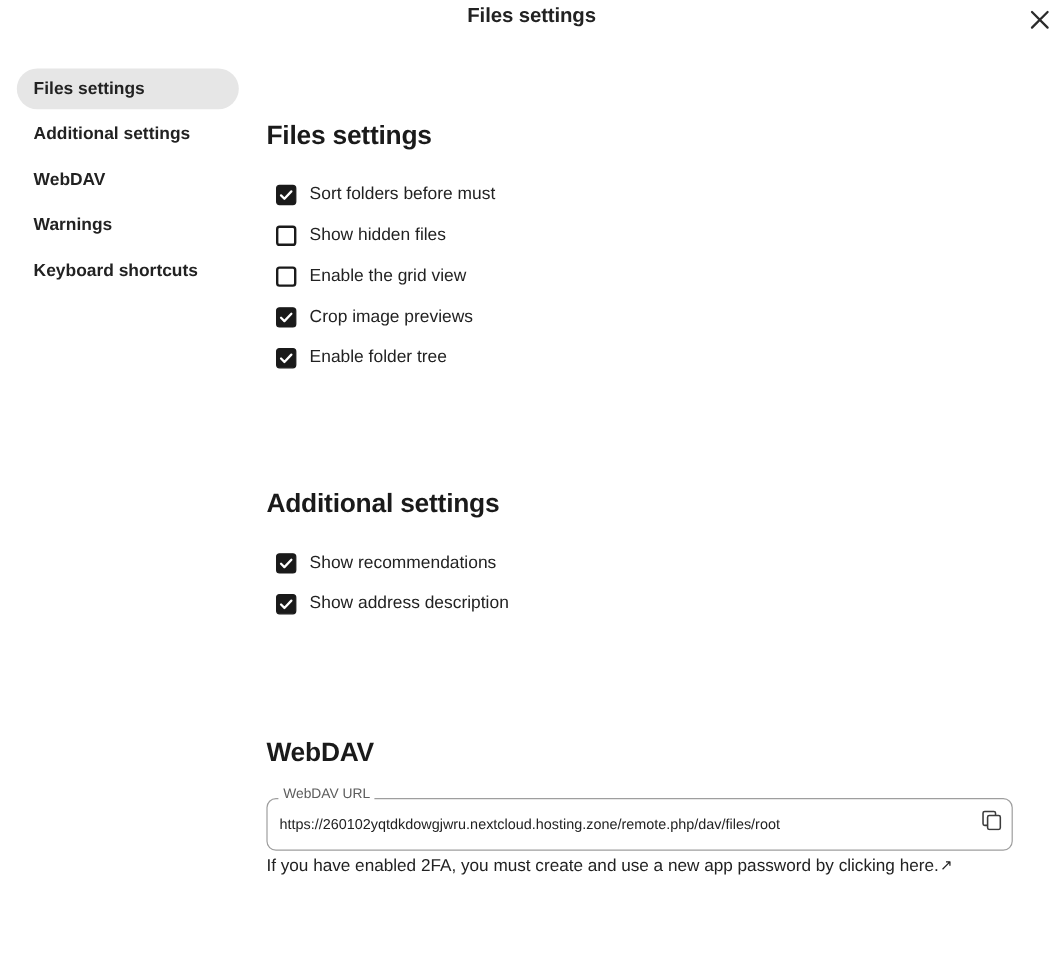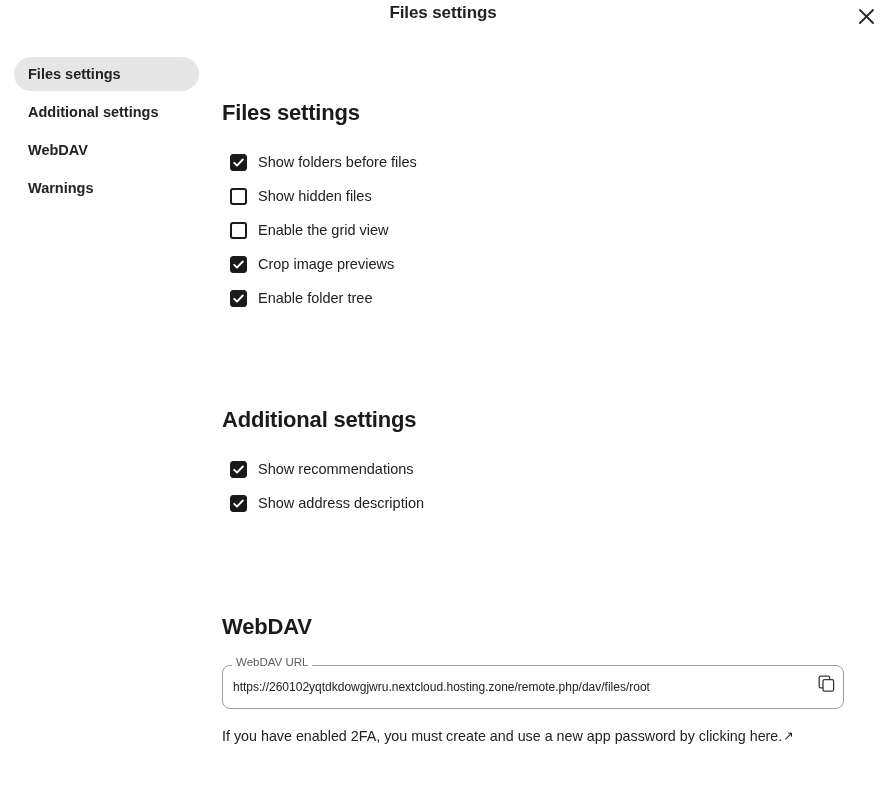--- a/index.html
+++ b/index.html
@@ -200,21 +200,21 @@
     padding: 0;
   }
   .copy-button svg { display: block; }
 
   .webdav-hint {
     font-size: 14.3px;
     color: #222222;
     margin-top: 11px;
     line-height: 1.35;
   }
-  .webdav-hint.second { margin-top: 18px; }
+  .webdav-hint.second { margin-top: 4px; }
   .ext-link {
     color: #222222;
     text-decoration: none;
     cursor: pointer;
   }
   .ext-arrow {
     font-size: 12.5px;
     display: inline-block;
     transform: translateY(-1px);
     margin-left: 1px;
@@ -242,36 +242,39 @@
     </button>
     <button class="nav-item">
       <span>Additional settings</span>
     </button>
     <button class="nav-item">
       <span>WebDAV</span>
     </button>
     <button class="nav-item">
       <span>Warnings</span>
     </button>
+    <button class="nav-item">
+      <span>Keyboard shortcuts</span>
+    </button>
   </nav>
 
   <div class="settings-content">
 
     <section class="section section-files">
       <h2 class="section-heading">Files settings</h2>
       <div class="checkbox-list">
 
 
         <label class="checkbox-row">
           <span class="checkbox-box checked">
             <svg width="13" height="13" viewBox="0 0 13 13" aria-hidden="true">
               <path d="M2.2 6.8 L5 9.6 L10.8 3.5" stroke="#ffffff" stroke-width="1.9" fill="none" stroke-linecap="round" stroke-linejoin="round"></path>
             </svg>
           </span>
-          <span class="checkbox-label">Show folders before files</span>
+          <span class="checkbox-label">Sort folders before must</span>
         </label>
 
         <label class="checkbox-row">
           <span class="checkbox-box unchecked">
             <svg width="13" height="13" viewBox="0 0 13 13" aria-hidden="true">
               <path d="M2.2 6.8 L5 9.6 L10.8 3.5" stroke="#ffffff" stroke-width="1.9" fill="none" stroke-linecap="round" stroke-linejoin="round"></path>
             </svg>
           </span>
           <span class="checkbox-label">Show hidden files</span>
         </label>

